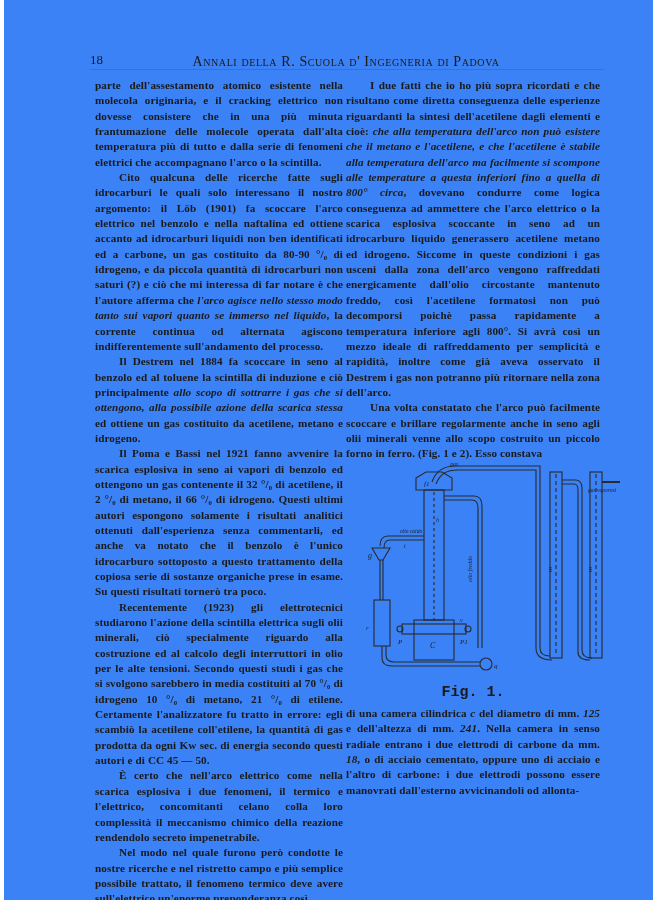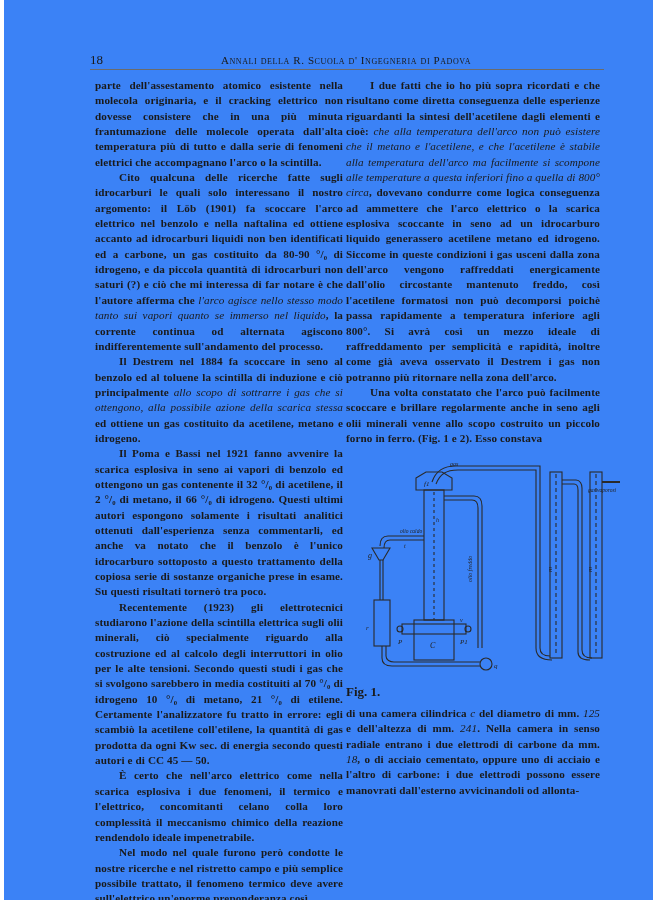--- a/index.html
+++ b/index.html
@@ -3,55 +3,55 @@
 <meta charset="utf-8">
 <style>
   html, body { margin: 0; padding: 0; background: #ffffff; }
   body { width: 653px; height: 900px; position: relative; overflow: hidden;
          font-family: "DejaVu Serif", "Liberation Serif", serif; color: #1a1a1a; }
   .page { position: absolute; left: 4px; top: 0; width: 653px; height: 900px; background: #3b82f6; }
   .header { position: absolute; left: 86px; top: 52px; width: 512px; height: 16px;
             font-family: "Liberation Serif", serif; }
   .page-number { position: absolute; left: 0; top: 0; font-size: 13px; }
   .running-head { position: absolute; left: 0; right: 0; top: 2px; text-align: center;
-                  font-size: 11px; letter-spacing: 0.6px; font-variant: small-caps; }
+                  font-size: 14px; letter-spacing: 0.6px; font-variant: small-caps; }
   .rule { position: absolute; left: 86px; top: 69px; width: 514px; height: 1px; background: #6b6b6b; }
   .col { position: absolute; top: 78px; width: 248px;
          font-family: "Liberation Serif", serif; font-size: 11.15px; line-height: 15.35px;
          text-align: justify; font-weight: 600; letter-spacing: 0.1px; }
   .col.left { left: 91px; }
   .col.right { left: 342px; width: 254px; }
   .col p { margin: 0; }
   .col p.indent { text-indent: 24px; }
-  .col .it { font-style: italic; font-weight: 400; }
+  .col .it { font-style: italic; font-weight: 700; }
   .figure { position: absolute; left: 360px; top: 462px; width: 265px; height: 212px; }
   .figure svg { width: 100%; height: 100%; }
-  .fig-caption { position: absolute; left: 342px; top: 684px; width: 254px; text-align: left;
-                 font-family: Liberation Serif, serif; font-size: 13px; font-weight: 600; }
+  .fig-caption { position: absolute; left: 342px; top: 684px; width: 254px; text-align: center;
+                 font-family: Liberation Mono, monospace; font-size: 15px; font-weight: 600; }
   .col.right2 { top: 706px; }
   .fig-label { font-family: "Liberation Serif", serif; font-style: italic; fill: #222; }
 </style>
 </head>
 <body>
 
 <div class="page">
 
   <div class="header">
     <span class="page-number">18</span>
     <div class="running-head">Annali della R. Scuola d' Ingegneria di Padova</div>
   </div>
   <div class="rule"></div>
 
   <div class="col left" id="col-left">
       <p><span>parte dell'assestamento atomico esistente nella molecola originaria, e il cracking elettrico non dovesse consistere che in una più minuta frantumazione delle molecole operata dall'alta temperatura più di tutto e dalla serie di fenomeni elettrici che accompagnano l'arco o la scintilla.</span></p>
       <p class="indent"><span>Cito qualcuna delle ricerche fatte sugli idrocarburi le quali solo interessano il nostro argomento: il Löb (1901) fa scoccare l'arco elettrico nel benzolo e nella naftalina ed ottiene accanto ad idrocarburi liquidi non ben identificati ed a carbone, un gas costituito da 80-90 °/₀ di idrogeno, e da piccola quantità di idrocarburi non saturi (?) e ciò che mi interessa di far notare è che l'autore afferma che </span><span class="it">l'arco agisce nello stesso modo tanto sui vapori quanto se immerso nel liquido</span><span>, la corrente continua od alternata agiscono indifferentemente sull'andamento del processo.</span></p>
       <p class="indent"><span>Il Destrem nel 1884 fa scoccare in seno al benzolo ed al toluene la scintilla di induzione e ciò principalmente </span><span class="it">allo scopo di sottrarre i gas che si ottengono, alla possibile azione della scarica stessa</span><span> ed ottiene un gas costituito da acetilene, metano e idrogeno.</span></p>
       <p class="indent"><span>Il Poma e Bassi nel 1921 fanno avvenire la scarica esplosiva in seno ai vapori di benzolo ed ottengono un gas contenente il 32 °/₀ di acetilene, il 2 °/₀ di metano, il 66 °/₀ di idrogeno. Questi ultimi autori espongono solamente i risultati analitici ottenuti dall'esperienza senza commentarli, ed anche va notato che il benzolo è l'unico idrocarburo sottoposto a questo trattamento della copiosa serie di sostanze organiche prese in esame. Su questi risultati tornerò tra poco.</span></p>
       <p class="indent"><span>Recentemente (1923) gli elettrotecnici studiarono l'azione della scintilla elettrica sugli olii minerali, ciò specialmente riguardo alla costruzione ed al calcolo degli interruttori in olio per le alte tensioni. Secondo questi studi i gas che si svolgono sarebbero in media costituiti al 70 °/₀ di idrogeno 10 °/₀ di metano, 21 °/₀ di etilene. Certamente l'analizzatore fu tratto in errore: egli scambiò la acetilene coll'etilene, la quantità di gas prodotta da ogni Kw sec. di energia secondo questi autori e di CC 45 — 50.</span></p>
-      <p class="indent"><span>È certo che nell'arco elettrico come nella scarica esplosiva i due fenomeni, il termico e l'elettrico, concomitanti celano colla loro complessità il meccanismo chimico della reazione rendendolo ideale impenetrabile.</span></p>
+      <p class="indent"><span>È certo che nell'arco elettrico come nella scarica esplosiva i due fenomeni, il termico e l'elettrico, concomitanti celano colla loro complessità il meccanismo chimico della reazione rendendolo secreto impenetrabile.</span></p>
       <p class="indent"><span>Nel modo nel quale furono però condotte le nostre ricerche e nel ristretto campo e più semplice possibile trattato, il fenomeno termico deve avere sull'elettrico un'enorme preponderanza così</span></p>
     </div>
   <div class="col right" id="col-right">
       <p class="indent"><span>I due fatti che io ho più sopra ricordati e che risultano come diretta conseguenza delle esperienze riguardanti la sintesi dell'acetilene dagli elementi e cioè: </span><span class="it">che alla temperatura dell'arco non può esistere che il metano e l'acetilene, e che l'acetilene è stabile alla temperatura dell'arco ma facilmente si scompone alle temperature a questa inferiori fino a quella di 800° circa</span><span>, dovevano condurre come logica conseguenza ad ammettere che l'arco elettrico o la scarica esplosiva scoccante in seno ad un idrocarburo liquido generassero acetilene metano ed idrogeno. Siccome in queste condizioni i gas usceni dalla zona dell'arco vengono raffreddati energicamente dall'olio circostante mantenuto freddo, così l'acetilene formatosi non può decomporsi poichè passa rapidamente a temperatura inferiore agli 800°. Si avrà così un mezzo ideale di raffreddamento per semplicità e rapidità, inoltre come già aveva osservato il Destrem i gas non potranno più ritornare nella zona dell'arco.</span></p>
       <p class="indent"><span>Una volta constatato che l'arco può facilmente scoccare e brillare regolarmente anche in seno agli olii minerali venne allo scopo costruito un piccolo forno in ferro. (Fig. 1 e 2). Esso constava</span></p>
     </div>
 
   <div class="figure">
     <svg viewBox="0 0 265 212" xmlns="http://www.w3.org/2000/svg">
       <g stroke="#2a2a2a" fill="none" stroke-width="1.1">

